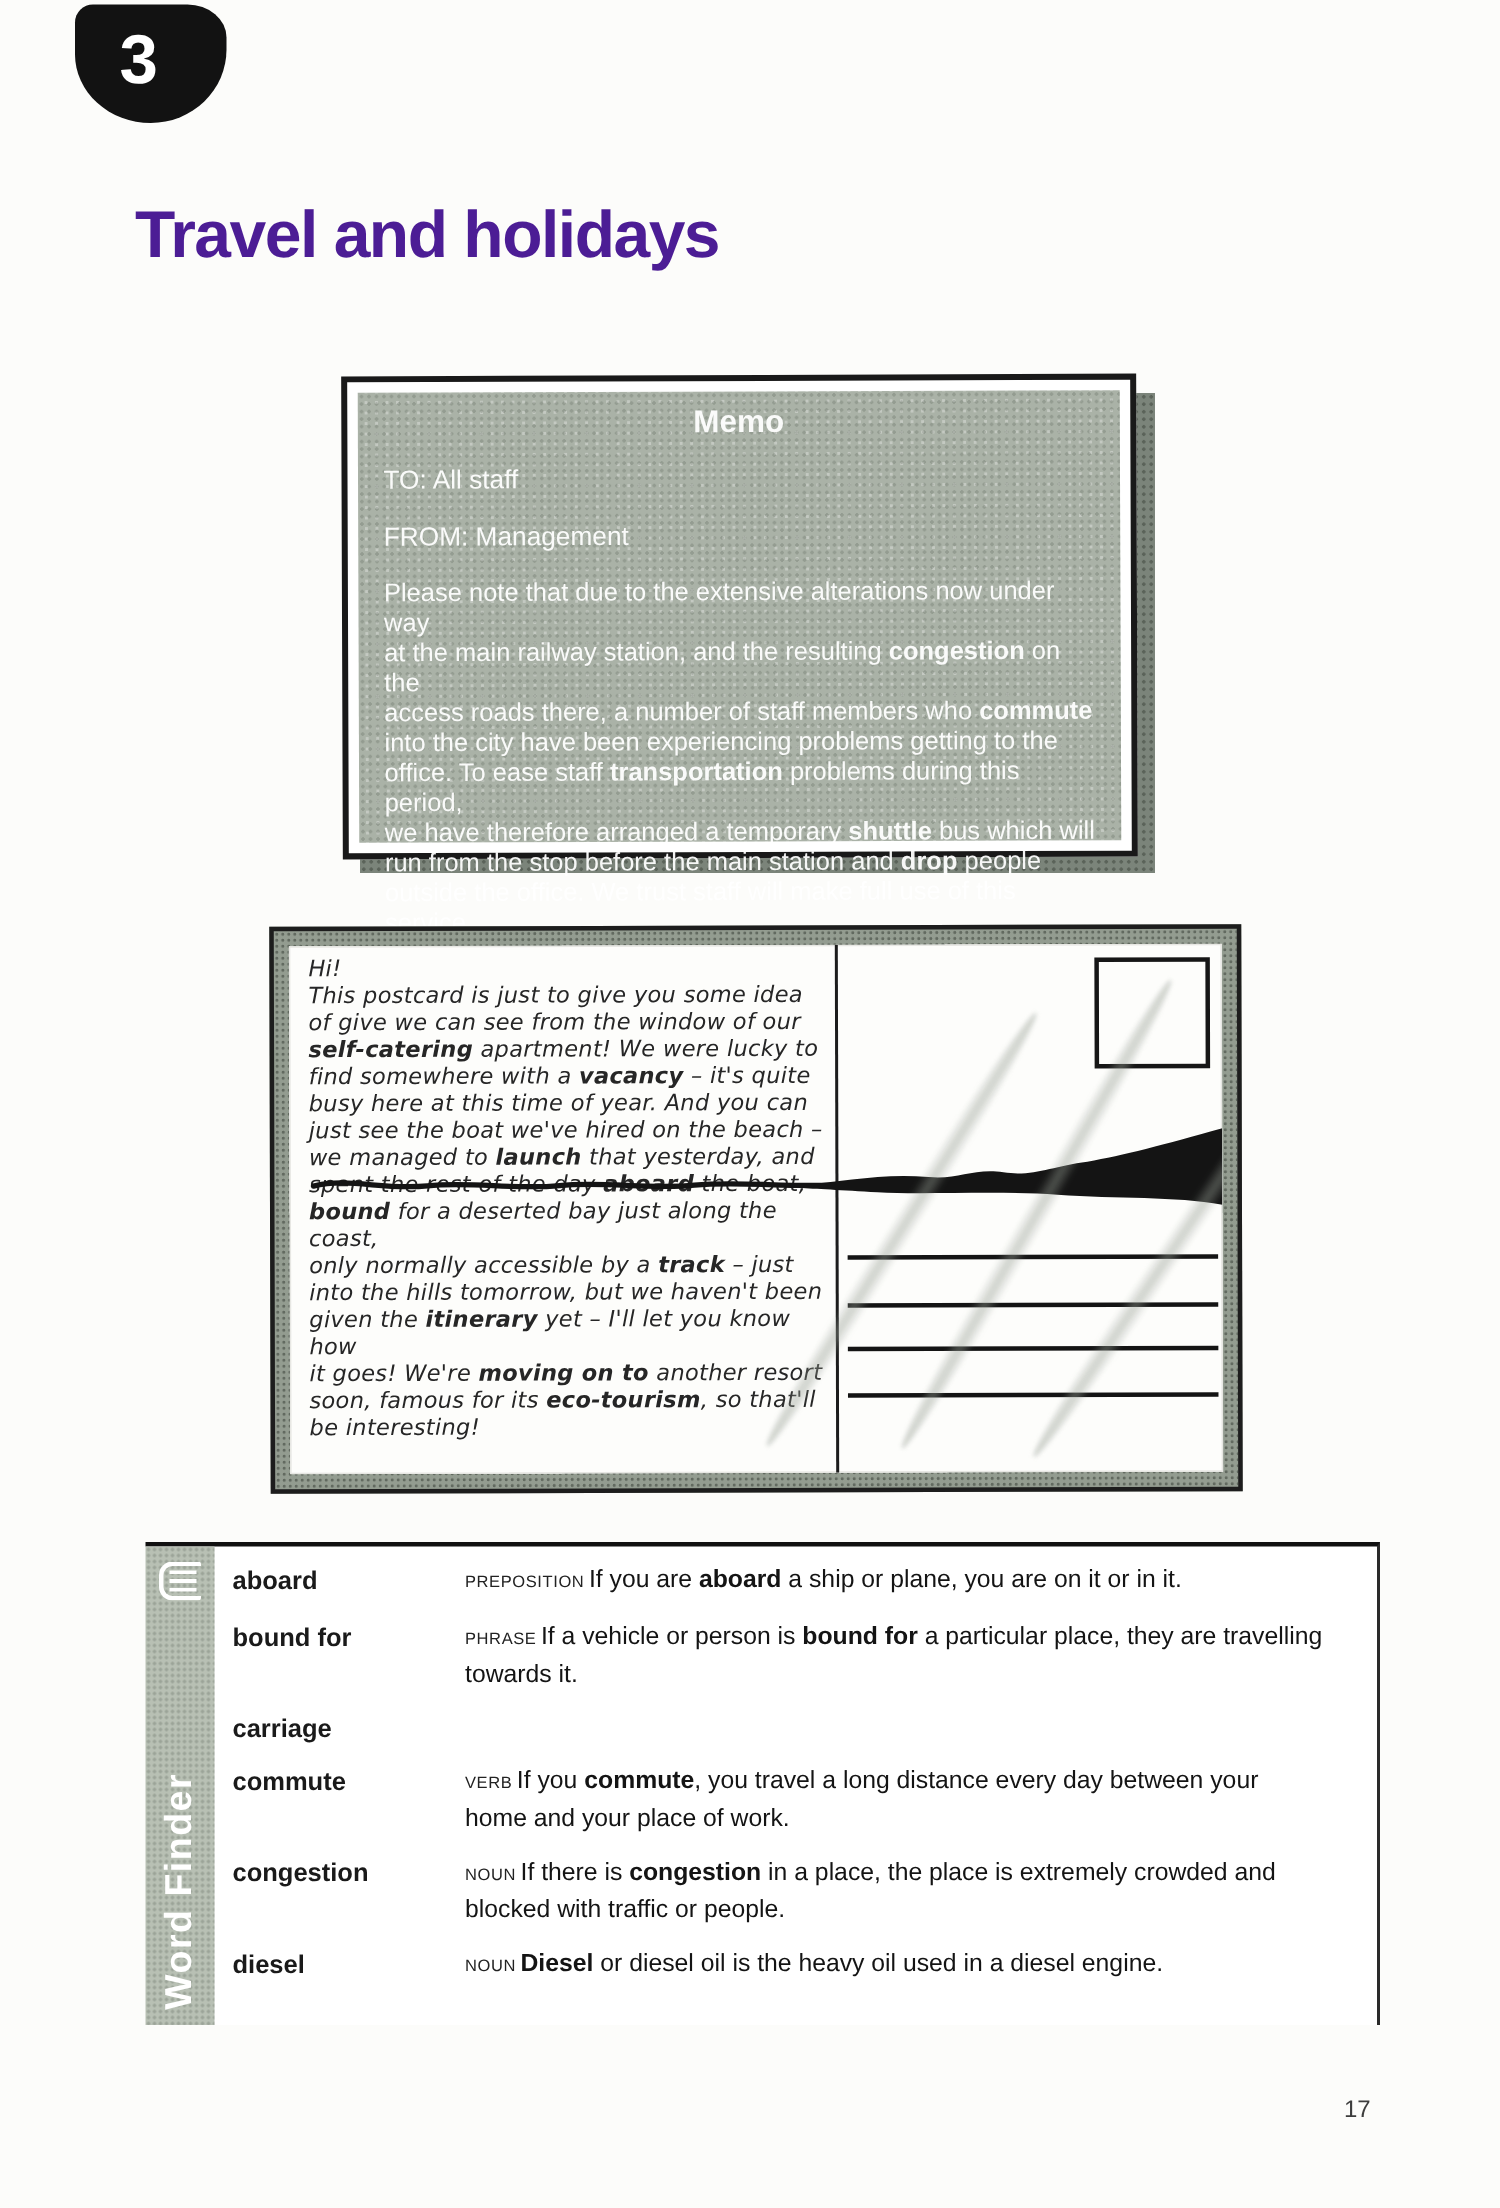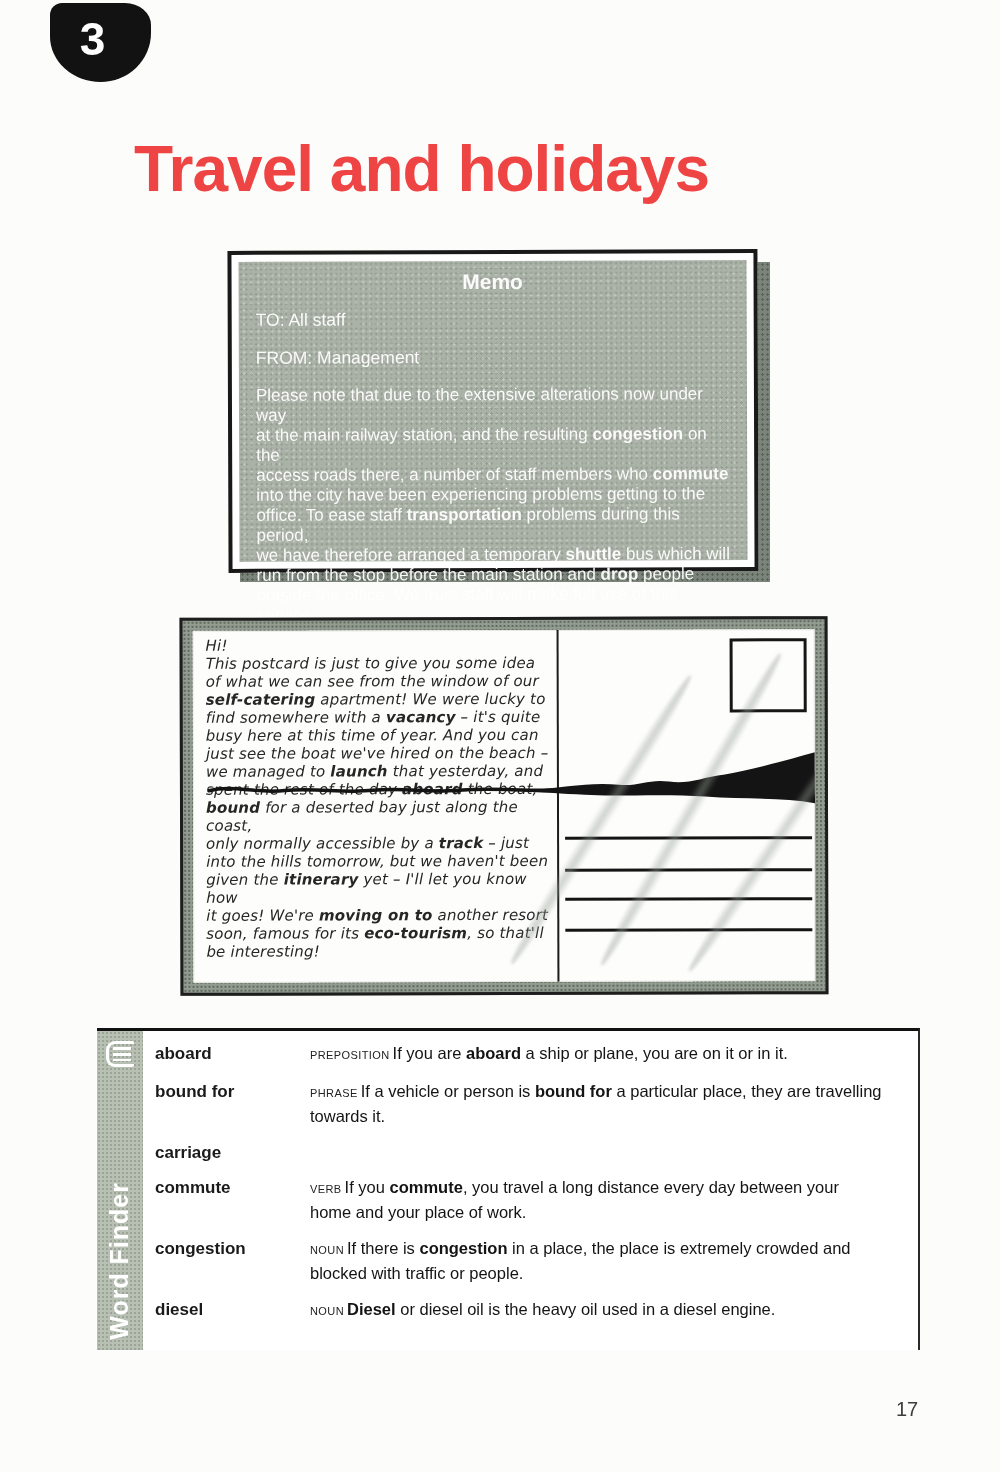--- a/index.html
+++ b/index.html
@@ -16,21 +16,21 @@
     border-radius:12px 26px 50% 50% / 12px 22px 62% 58%;
     display:flex; align-items:center; justify-content:center;
   }
   .unit-badge span {
     color:#fff; font-size:46px; font-weight:bold;
     transform:translate(-8px,-4px);
   }
   
   .page-title {
     position:absolute; left:90px; top:132px;
-    font-size:64px; font-weight:bold; letter-spacing:-1px; color:#ef4444;margin-left:44px;
+    font-size:44px; font-weight:bold; letter-spacing:-1px; color:#4c1d95;
   }
   
   .memo-shadow {
     position:absolute; left:240px; top:262px; width:530px; height:320px;
     background-color:#7b847a;
     background-image:radial-gradient(rgba(30,36,28,.35) 1px, transparent 1.3px);
     background-size:5px 5px;
   }
   .memo-box {
     position:absolute; left:228px; top:250px; width:530px; height:322px;
@@ -111,21 +111,21 @@
     display:block; margin:3px 0 3px 4px; width:18px; height:14px;
     background:repeating-linear-gradient(to bottom, #fff 0 2.5px, transparent 2.5px 6px);
   }
   .wf-rows { flex:1; padding:11px 14px 16px 12px; }
   .wf-row { display:flex; margin-bottom:13px; }
   .wf-word { width:155px; flex:none; font-weight:bold; font-size:17px; padding-top:2px; }
   .wf-def { width:572px; font-size:16.5px; line-height:23px; color:#141414; }
   .wf-pos { font-size:11px; letter-spacing:.4px; color:#222; margin-right:3px;text-align:right; }
   .wf-def b { font-weight:bold; }
   
-  .page-number { position:absolute; left:896px; top:1398px; font-size:20px; color:#3d3d3d; }
+  .page-number { position:absolute; left:896px; top:1398px; font-size:16px; color:#3d3d3d; }
 </style>
 </head>
 <body>
 
 <div class="page">
 
   <div class="unit-badge">
     <span>3</span>
   </div>
 
@@ -150,21 +150,21 @@
     </div>
   </div>
 
   <div class="postcard">
     <div class="pc-inner">
 
       <div class="pc-text">
         <div>
             <div class="rich-line"><span>Hi!</span></div>
             <div class="rich-line"><span>This postcard is just to give you some idea</span></div>
-            <div class="rich-line"><span>of what we can see from the window of our</span></div>
+            <div class="rich-line"><span>of give we can see from the window of our</span></div>
             <div class="rich-line"><b>self-catering</b><span> apartment! We were lucky to</span></div>
             <div class="rich-line"><span>find somewhere with a </span><b>vacancy</b><span> – it's quite</span></div>
             <div class="rich-line"><span>busy here at this time of year. And you can</span></div>
             <div class="rich-line"><span>just see the boat we've hired on the beach –</span></div>
             <div class="rich-line"><span>we managed to </span><b>launch</b><span> that yesterday, and</span></div>
             <div class="rich-line"><span>spent the rest of the day </span><b>aboard</b><span> the boat,</span></div>
             <div class="rich-line"><b>bound</b><span> for a deserted bay just along the coast,</span></div>
             <div class="rich-line"><span>only normally accessible by a </span><b>track</b><span> – just</span></div>
             <div class="rich-line"><span>into the hills tomorrow, but we haven't been</span></div>
             <div class="rich-line"><span>given the </span><b>itinerary</b><span> yet – I'll let you know how</span></div>

